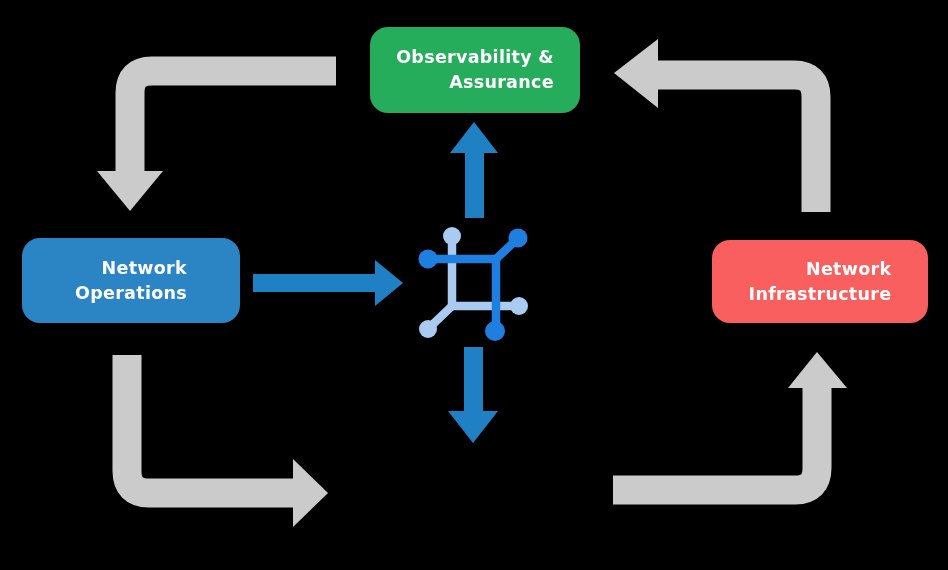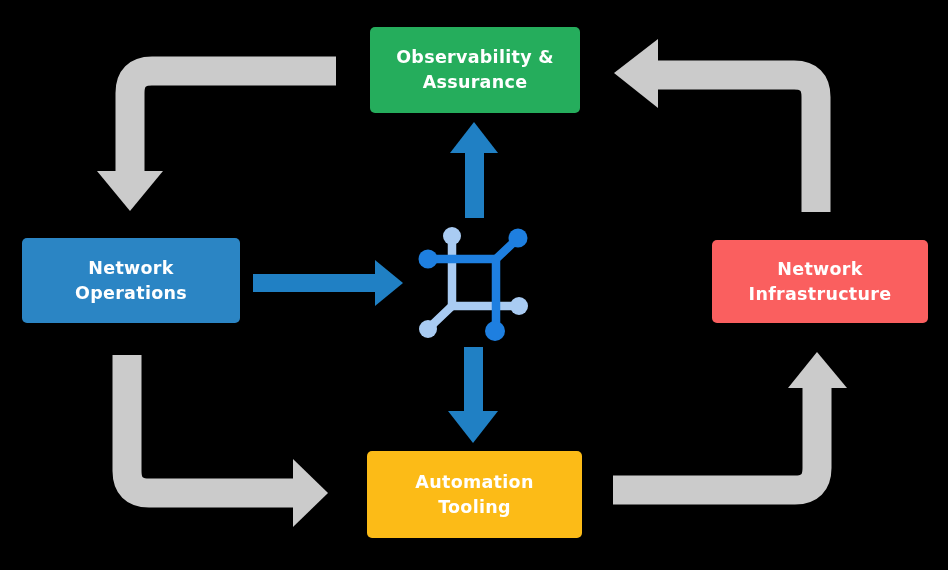--- a/index.html
+++ b/index.html
@@ -11,25 +11,25 @@
     overflow: hidden;
     font-family: "DejaVu Sans", "Liberation Sans", sans-serif;
   }
   .layer {
     position: absolute;
     left: 0; top: 0;
     width: 948px; height: 570px;
   }
   .node {
     position: absolute;
-    border-radius: 5px;
+    border-radius: 18px;
     display: flex;
     align-items: center;
     justify-content: center;
-    text-align: center;
+    text-align: right;
     color: #ffffff;
     font-size: 17.5px;
     font-weight: 600;
     letter-spacing: 0.3px;
     line-height: 1.42;
   }
   .node-label { white-space: pre-line; }
   .node--observability   { left: 370px; top: 27px;  width: 210px; height: 86px; }
   .node--operations      { left: 22px;  top: 238px; width: 218px; height: 85px; }
   .node--infrastructure  { left: 712px; top: 240px; width: 216px; height: 83px; }
@@ -104,18 +104,14 @@
   <div class="node node--operations" style="background-color: rgb(43, 133, 196);">
     <span class="node-label">Network
 Operations</span>
   </div>
 
   <div class="node node--infrastructure" style="background-color: rgb(250, 95, 95);">
     <span class="node-label">Network
 Infrastructure</span>
   </div>
 
-  <div class="node node--tooling" style="background-color: rgb(252, 187, 23);">
-    <span class="node-label">Automation
-Tooling</span>
-  </div>
 
 </div>
 
 </body></html>

